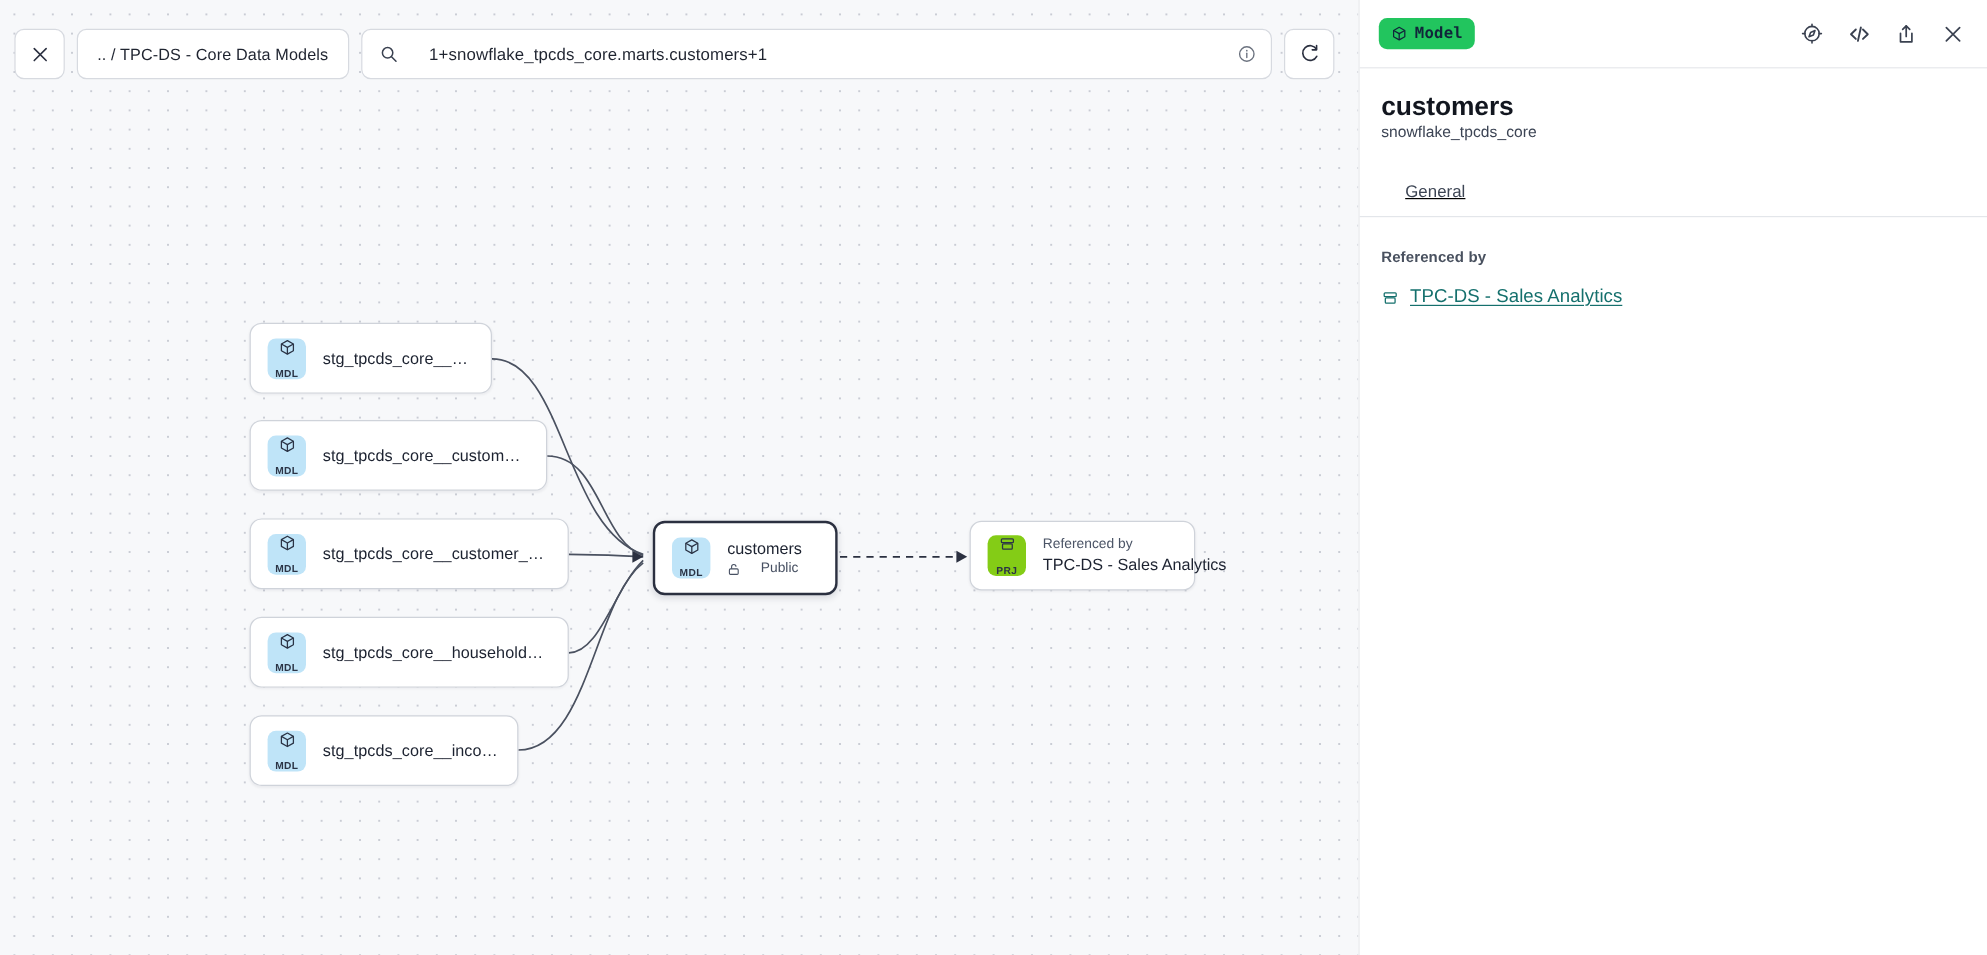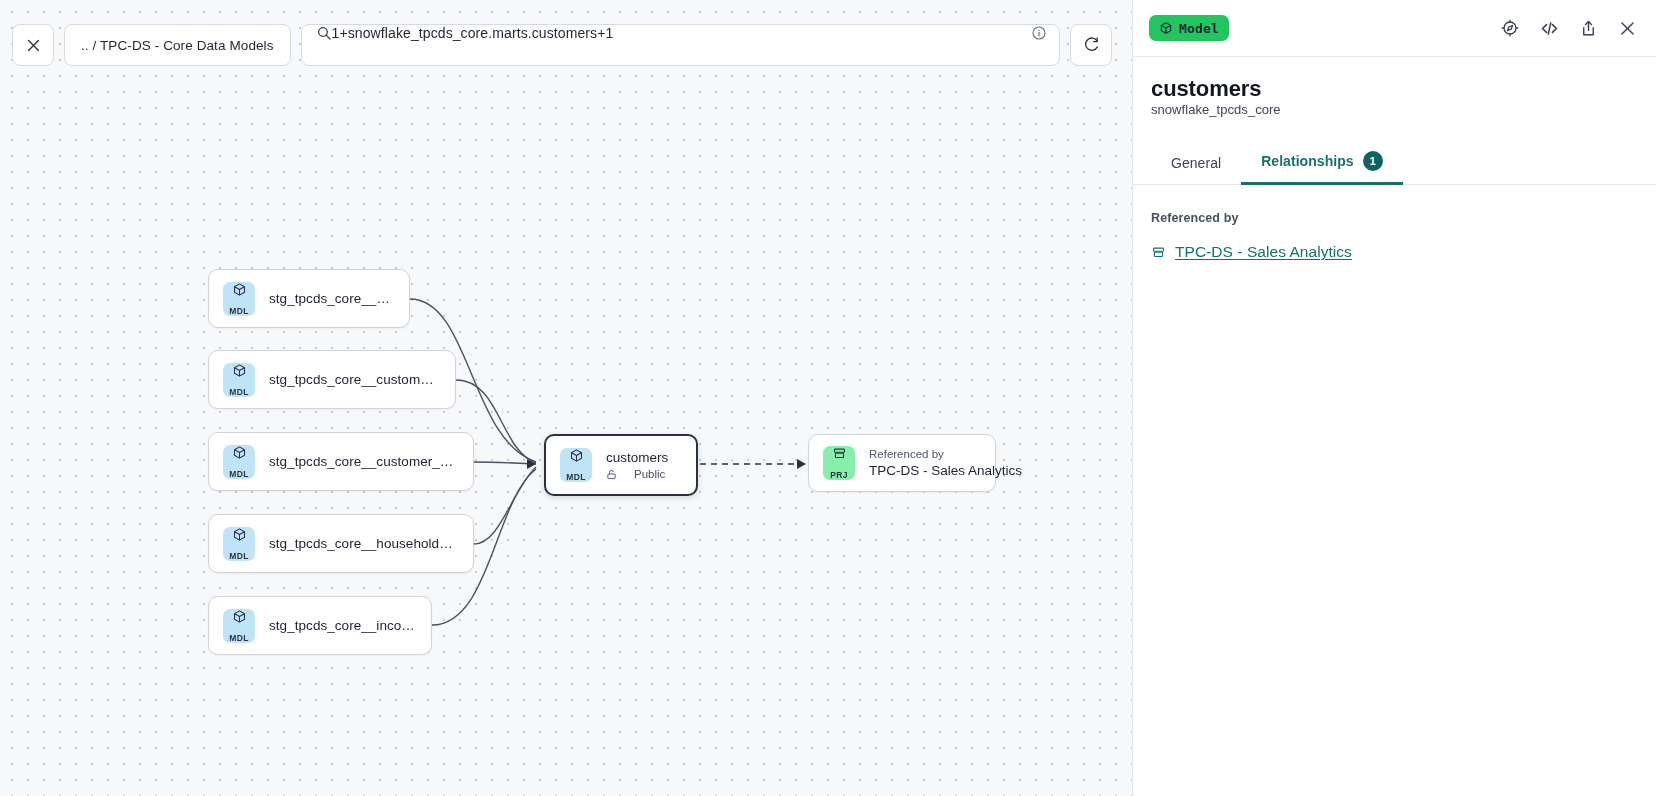--- a/index.html
+++ b/index.html
@@ -42,21 +42,21 @@
   .breadcrumb-btn {
     background:#ffffff; border:1px solid #d7dae0; border-radius:8px;
     height:42px; padding:0 16px;
     display:flex; align-items:center; justify-content:center;
     font-size:13.5px; color:#1f2430; cursor:pointer; white-space:nowrap;
     letter-spacing:.1px; flex:none;
   }
   .searchbar {
     background:#ffffff; border:1px solid #d7dae0; border-radius:8px;
     height:42px; flex:1 1 auto; min-width:0; max-width:828px;
-    display:flex; gap:0; padding:0 12px 0 14px;
+    display:flex; align-items:center; gap:26px; padding:0 12px 0 14px;
     cursor:text;
   }
   .search-val {
     flex:1 1 auto; min-width:0; font-size:14px; color:#1f2430;
     white-space:nowrap; overflow:hidden; text-overflow:ellipsis;
     letter-spacing:.1px;
   }
   .icon-g { display:block; }
 
   
@@ -78,21 +78,21 @@
   .node.selected {
     border:2px solid #2b3040;
     box-shadow:0 2px 6px rgba(16,24,40,.14);
   }
   .badge {
     width:32px; height:34px; border-radius:7px;
     display:flex; flex-direction:column; align-items:center; justify-content:space-between;
     gap:0px; flex:none;
   }
   .badge.mdl { background:#bfe4f8; }
-  .badge.prj { background:#86efac; }
+  .badge.prj { background:#84cc16; }
   .badge-txt { font-size:8.5px; font-weight:700; color:#2b3446; letter-spacing:.3px; line-height:9px; margin-top:1px;}
   .node-label {
     font-size:13.5px; color:#1c2230; white-space:nowrap;
     overflow:hidden; text-overflow:ellipsis; letter-spacing:.05px;
   }
   .node-stack { display:flex; flex-direction:column; gap:3px; min-width:0; }
   .node-sub {
     font-size:11.5px; color:#475062; display:flex; align-items:center; gap:17px;
     white-space:nowrap;
   }
@@ -126,20 +126,21 @@
   .side-title-wrap { padding:19px 18px 0 18px; }
   .side-title { font-size:22px; font-weight:700; color:#12161f; letter-spacing:-.1px;}
   .side-sub { font-size:13px; color:#3c4454; margin-top:0; letter-spacing:.05px;}
 
   .tabs {
     margin-top:24px;
     display:flex; align-items:flex-end; gap:0;
     padding:0 18px;
     border-bottom:1px solid #e3e6ea;
     position:relative;
+    text-decoration:underline;
   }
   .tab {
     padding:10px 20px 11px 20px;
     font-size:14px; color:#3d4554; cursor:pointer;
     display:flex; align-items:center; gap:9px;
     border-bottom:3px solid transparent;
     margin-bottom:-1px;
     letter-spacing:.05px;
   }
   .tab.active { color:#16706e; font-weight:700; border-bottom-color:#16706e; }
@@ -353,24 +354,20 @@
 
     <div class="side-title-wrap">
       <div class="side-title">customers</div>
       <div class="side-sub">snowflake_tpcds_core</div>
     </div>
 
     <div class="tabs">
       <div class="tab">
         <span>General</span>
       </div>
-      <div class="tab active">
-        <span>Relationships</span>
-        <span class="tab-count">1</span>
-      </div>
     </div>
 
     <div class="panel-body">
       <div class="section-label">Referenced by</div>
       <div class="ref-row">
         <svg class="icon-g" width="15" height="15" viewBox="0 0 24 24" fill="none" stroke="#15706d" stroke-width="1.7" stroke-linejoin="round">
           <rect x="4" y="5" width="16" height="5" rx="1.2"></rect>
             <rect x="5.5" y="11.5" width="13" height="7" rx="1.2"></rect>
         </svg>
         <span class="ref-link">TPC-DS - Sales Analytics</span>

